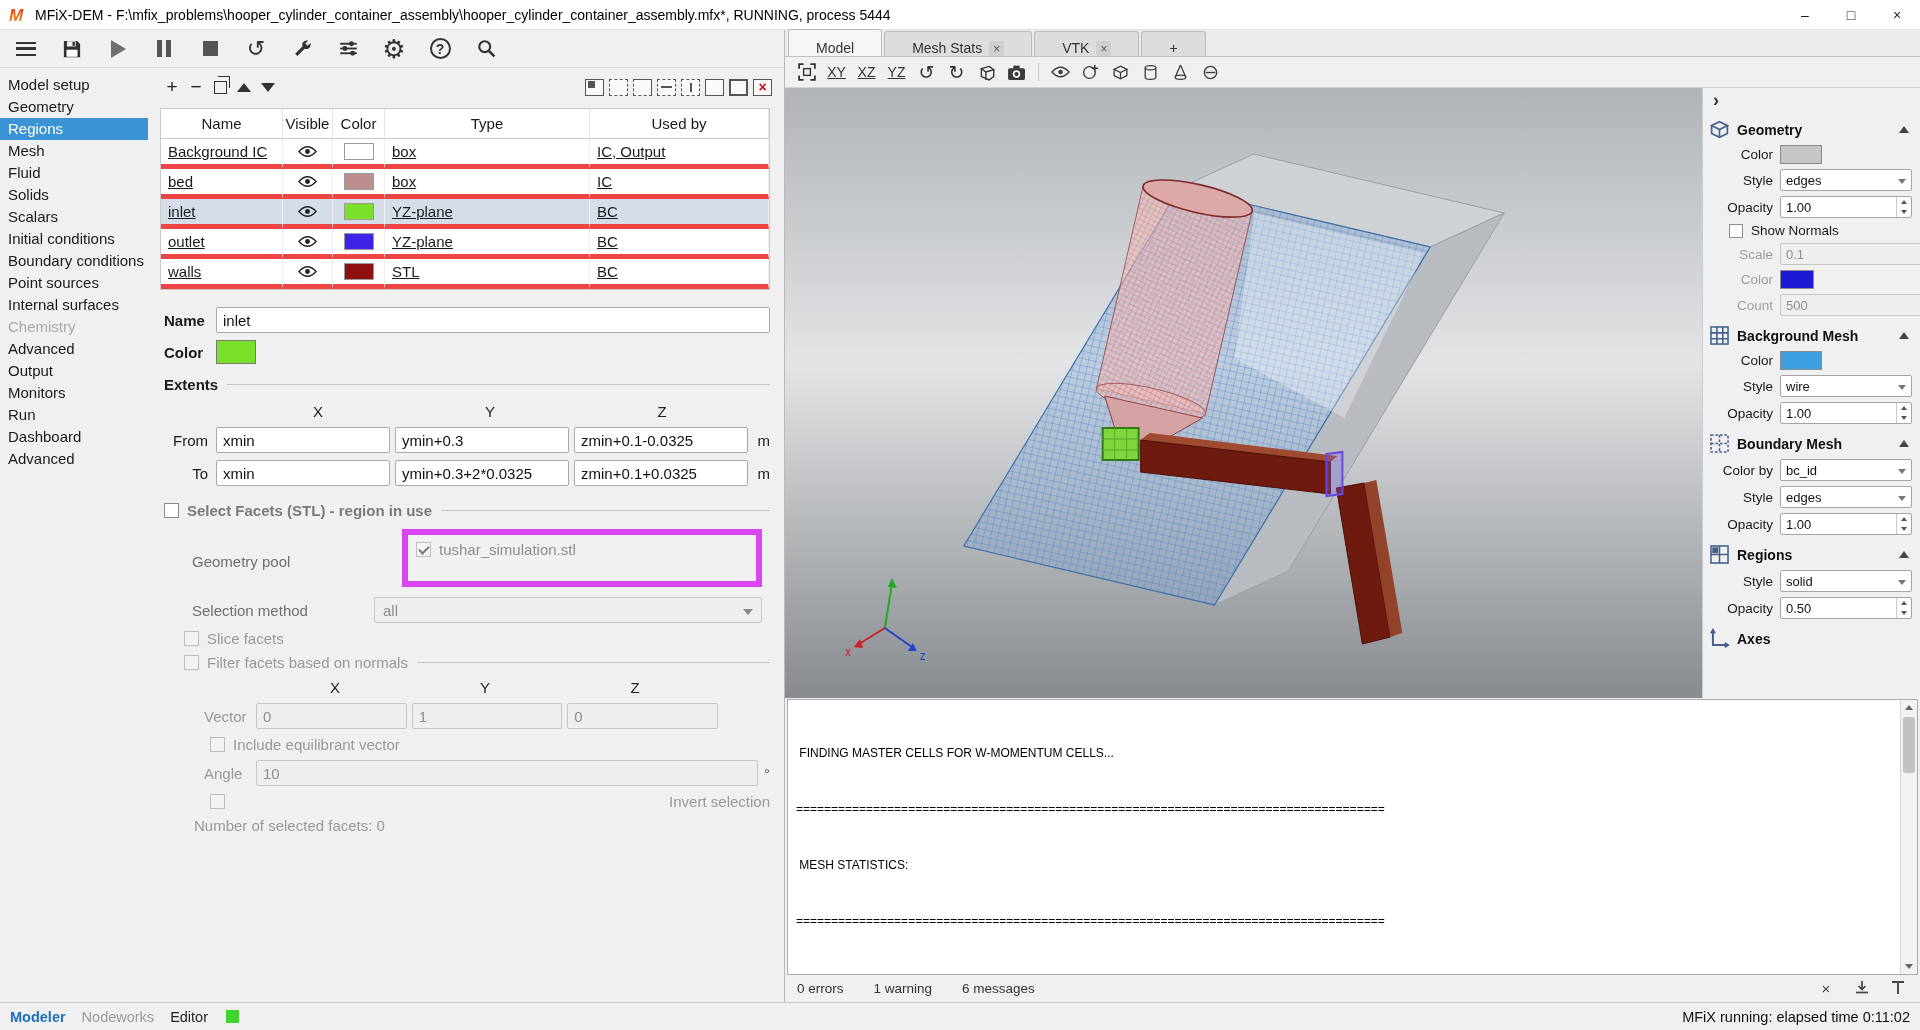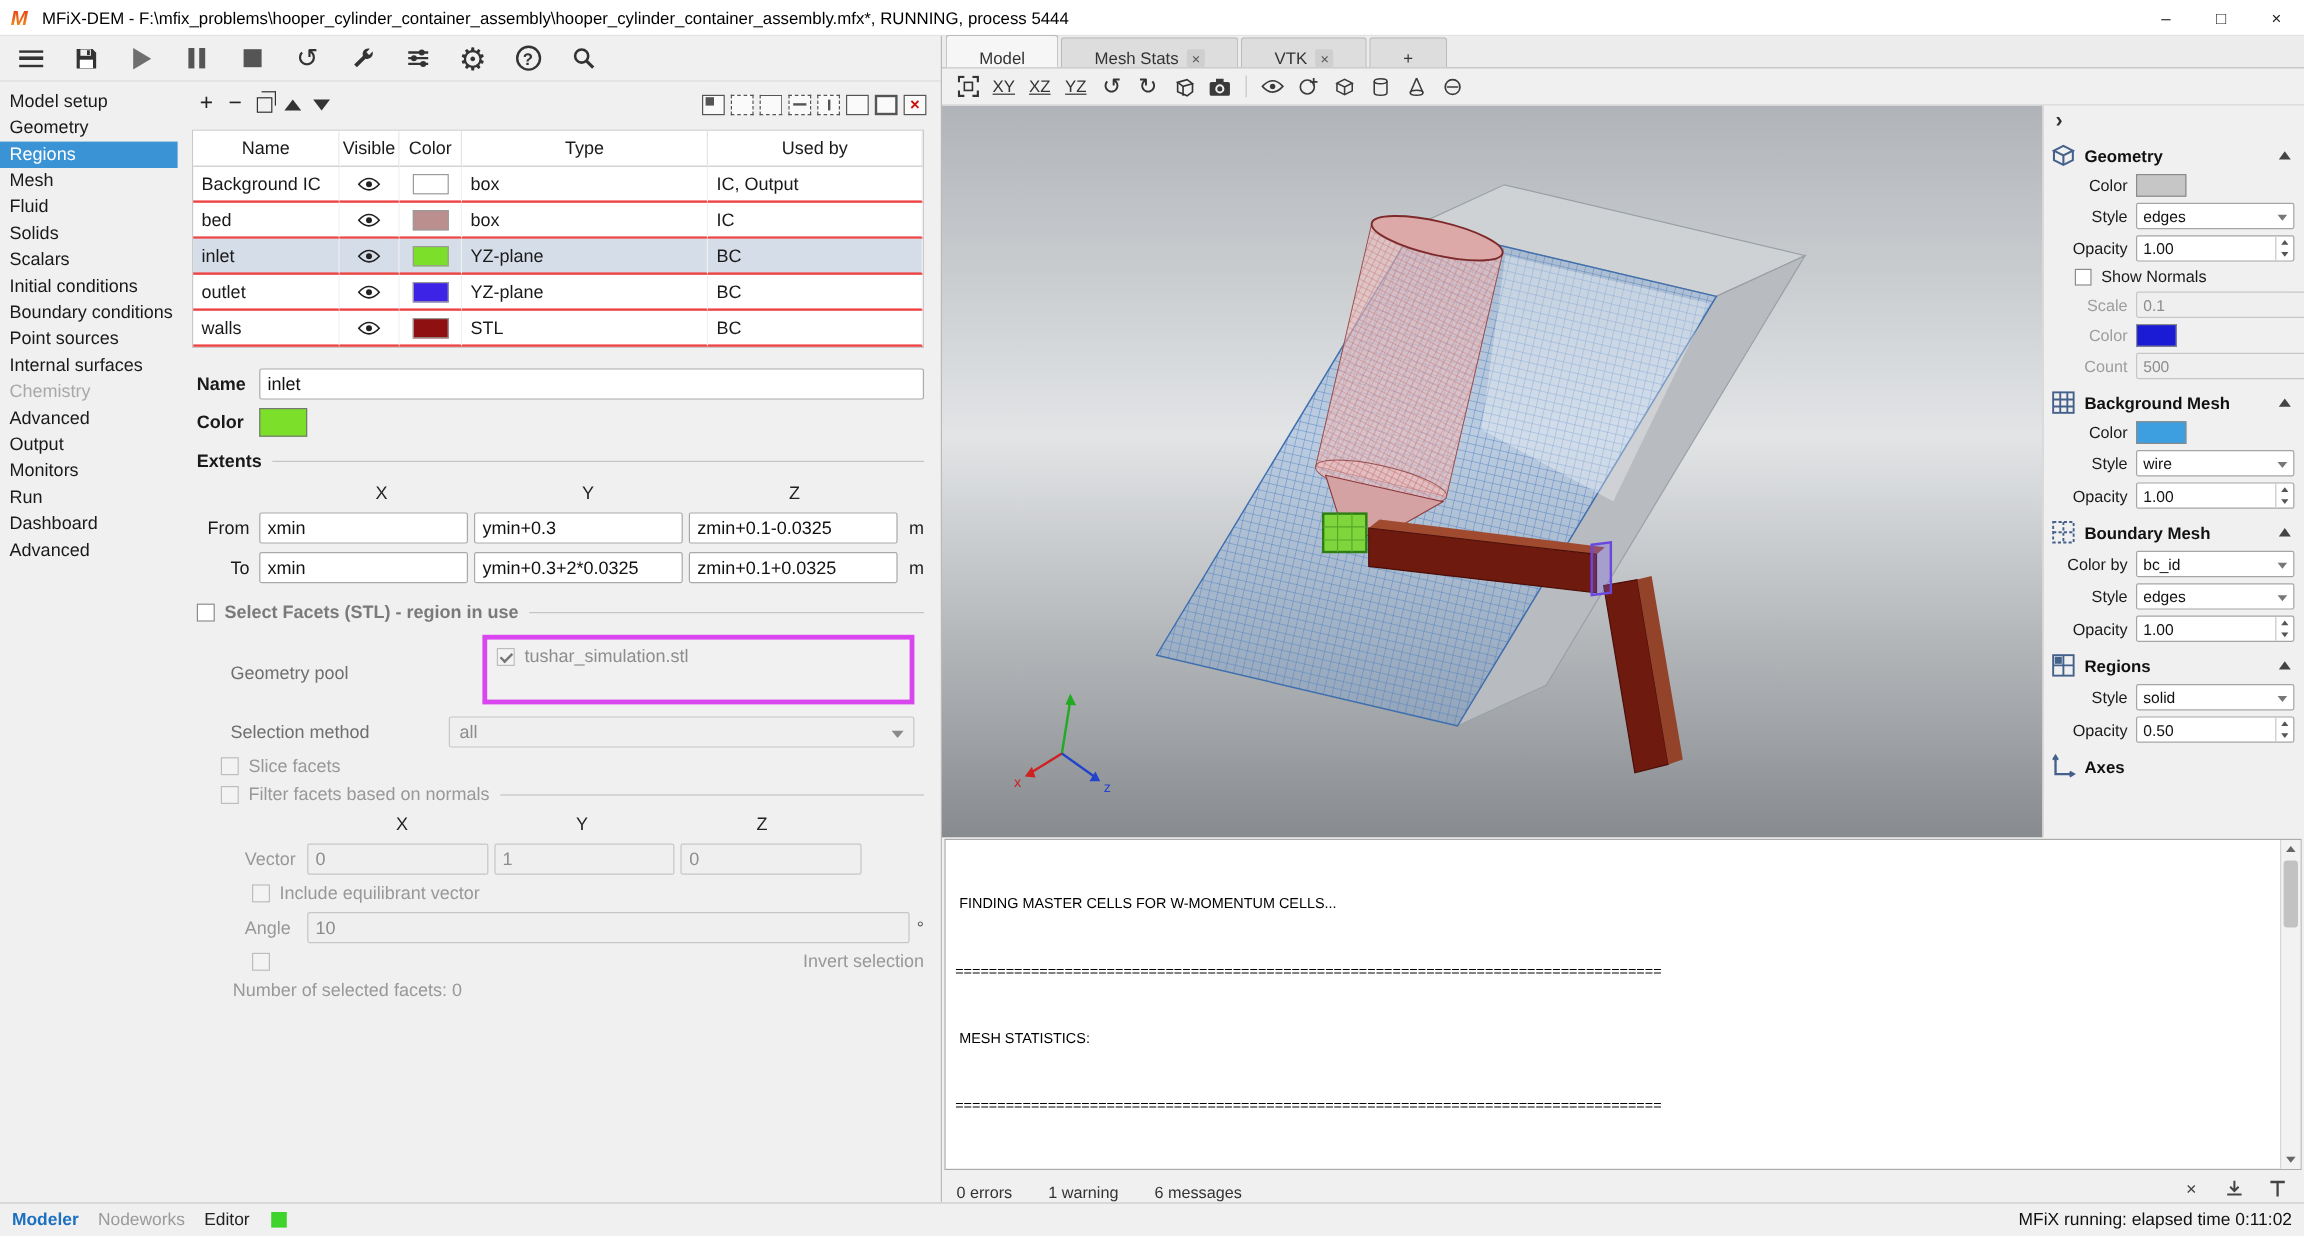--- a/index.html
+++ b/index.html
@@ -44,21 +44,21 @@
   .shape-ic.dash{border-style:dashed;}
   .shape-ic.half{border-left-style:dashed;border-bottom-style:dashed;}
   .shape-ic.mark::after{content:"";width:7px;height:7px;background:#555;margin-right:6px;margin-bottom:5px;}
   .shape-ic.line::after{content:"";width:11px;height:2px;background:#555;}
   .shape-ic.vline::after{content:"";width:2px;height:9px;background:#555;}
   .red-x{color:#cc1111;font-weight:bold;font-size:14px;line-height:1;}
   
   .regions-table{margin:8px 14px 0 12px;flex:none;background:#fff;border:1px solid #c9c9c9;}
   .rt-head,.rt-row{display:grid;grid-template-columns:122px 50px 52px 205px 1fr;}
   .rt-head > div{height:30px;display:flex;align-items:center;justify-content:center;font-size:15px;background:#fff;border-bottom:1px solid #c9c9c9;border-right:1px solid #e4e4e4;}
-  .rt-row > div{height:30px;display:flex;align-items:center;border-bottom:2px solid #ef4444;border-right:1px solid #f0f0f0;padding-left:7px;font-size:15px;}
+  .rt-row > div{height:30px;display:flex;align-items:center;border-bottom:5px solid #ef4444;border-right:1px solid #f0f0f0;padding-left:7px;font-size:15px;text-decoration:underline;}
   .rt-row.selected > div{background:#d4dde8;}
   .rt-cell.center{justify-content:center;padding-left:0;}
   .swatch-sm{width:30px;height:17px;border:1px solid #9a9a9a;display:inline-block;}
   .eye-svg{width:19px;height:13px;display:block;}
   
   .regions-form{flex:1;overflow:hidden;padding:10px 14px 0 16px;font-size:15px;}
   .f-row{display:flex;align-items:center;margin-top:7px;}
   .f-label{width:52px;font-weight:bold;flex:none;}
   .f-label.plain{font-weight:normal;}
   input.f-input{flex:1;height:26px;border:1px solid #a9a9a9;border-radius:2px;background:#fff;padding:0 6px;font-size:15px;font-family:"Liberation Sans",sans-serif;color:#111;min-width:0;}
@@ -67,21 +67,21 @@
   .gap3{display:flex;gap:5px;flex:1;min-width:0;}
   .axis-heads{display:flex;margin:10px 22px 0 68px;}
   .axis-heads span{flex:1;text-align:center;color:#222;}
   .group-line{flex:1;height:1px;background:#c4c4c4;margin-left:9px;}
   .cb{width:15px;height:15px;border:1px solid #8a8a8a;background:#fff;display:inline-block;flex:none;margin-right:8px;}
   .cb.dis{border-color:#bdbdbd;background:#f3f3f3;}
   .cb.checked::after{content:"";display:block;width:8px;height:4px;border-left:2px solid #767676;border-bottom:2px solid #767676;transform:rotate(-45deg);margin:3px auto 0;}
   .dim-text{color:#989898;}
   .pool-row{display:flex;margin:10px 0 0 28px;}
   .pool-label{width:210px;flex:none;color:#6f6f6f;padding-top:24px;}
-  .pool-box{flex:1;height:58px;background:#f1f1f1;border:4px solid #d946ef;padding:6px 8px;margin-right:8px;}
+  .pool-box{flex:1;height:58px;background:#f1f1f1;border:6px solid #d946ef;padding:6px 8px;margin-right:8px;}
   .pool-item{display:flex;align-items:center;color:#8d8d8d;}
   .dd{flex:1;height:26px;border:1px solid #a9a9a9;border-radius:2px;background:#fff;display:flex;align-items:center;padding:0 8px;position:relative;margin-right:8px;}
   .dd::after{content:"";position:absolute;right:8px;top:11px;width:0;height:0;border-left:5px solid transparent;border-right:5px solid transparent;border-top:6px solid #8a8a8a;}
   .deg{width:12px;text-align:right;color:#555;}
   
   .tabbar{height:27px;flex:none;background:#ececec;border-bottom:1px solid #c0c0c0;display:flex;align-items:flex-end;padding-left:3px;}
   .tab{height:25px;padding:0 27px;display:flex;align-items:flex-end;gap:7px;background:#dddddd;border:1px solid #bbb;border-bottom:none;margin-right:2px;font-size:14px;border-radius:3px 3px 0 0;color:#333;}
   .tab.active{background:#f6f6f6;height:27px;}
   .tab-close{display:none;width:15px;height:15px;align-items:center;justify-content:center;font-size:12px;color:#555;background:#cfcfcf;border-radius:2px;}
   .tab.closable .tab-close{display:flex;}
@@ -115,21 +115,21 @@
   
   .console{height:276px;flex:none;margin:1px 2px 0 2px;background:#fff;border:1px solid #ababab;display:flex;min-width:0;}
   .console-text{flex:1;min-width:0;overflow:hidden;padding:4px 0 0 8px;font-family:Liberation Sans, sans-serif;font-size:12px;line-height:14px;white-space:pre;color:#000;}
   .console-line{min-height:14px;}
   .vscroll{width:17px;flex:none;background:#f2f2f2;border-left:1px solid #d5d5d5;display:flex;flex-direction:column;align-items:center;}
   .vs-arrow{width:15px;height:15px;display:flex;align-items:center;justify-content:center;}
   .vs-arrow.up::after{content:"";width:0;height:0;border-left:4px solid transparent;border-right:4px solid transparent;border-bottom:5px solid #666;}
   .vs-arrow.down::after{content:"";width:0;height:0;border-left:4px solid transparent;border-right:4px solid transparent;border-top:5px solid #666;}
   .vs-track{flex:1;width:100%;position:relative;}
   .vs-thumb{position:absolute;top:2px;left:2px;right:2px;height:56px;background:#c2c2c2;border-radius:3px;}
-  .console-status{height:26px;flex:none;display:flex;align-items:flex-end;padding:0 12px;font-size:13.5px;color:#333;gap:30px;}
+  .console-status{height:26px;flex:none;display:flex;align-items:center;padding:0 12px;font-size:13.5px;color:#333;gap:30px;}
   .cs-icons{margin-left:auto;display:flex;gap:16px;align-items:center;}
   .cs-ic{width:20px;height:20px;display:flex;align-items:center;justify-content:center;font-size:15px;color:#444;}
   
   .statusbar{height:28px;flex:none;background:#f0f0f0;border-top:1px solid #c8c8c8;display:flex;align-items:center;padding:0 10px;font-size:14.5px;}
   .mode{margin-right:16px;color:#222;}
   .mode.active{color:#1d6fc0;font-weight:bold;}
   .mode.dim{color:#9a9a9a;}
   .run-square{width:13px;height:13px;margin-left:2px;}
   .status-right{margin-left:auto;color:#111;}
   svg text{font-family:"Liberation Sans",sans-serif;}

